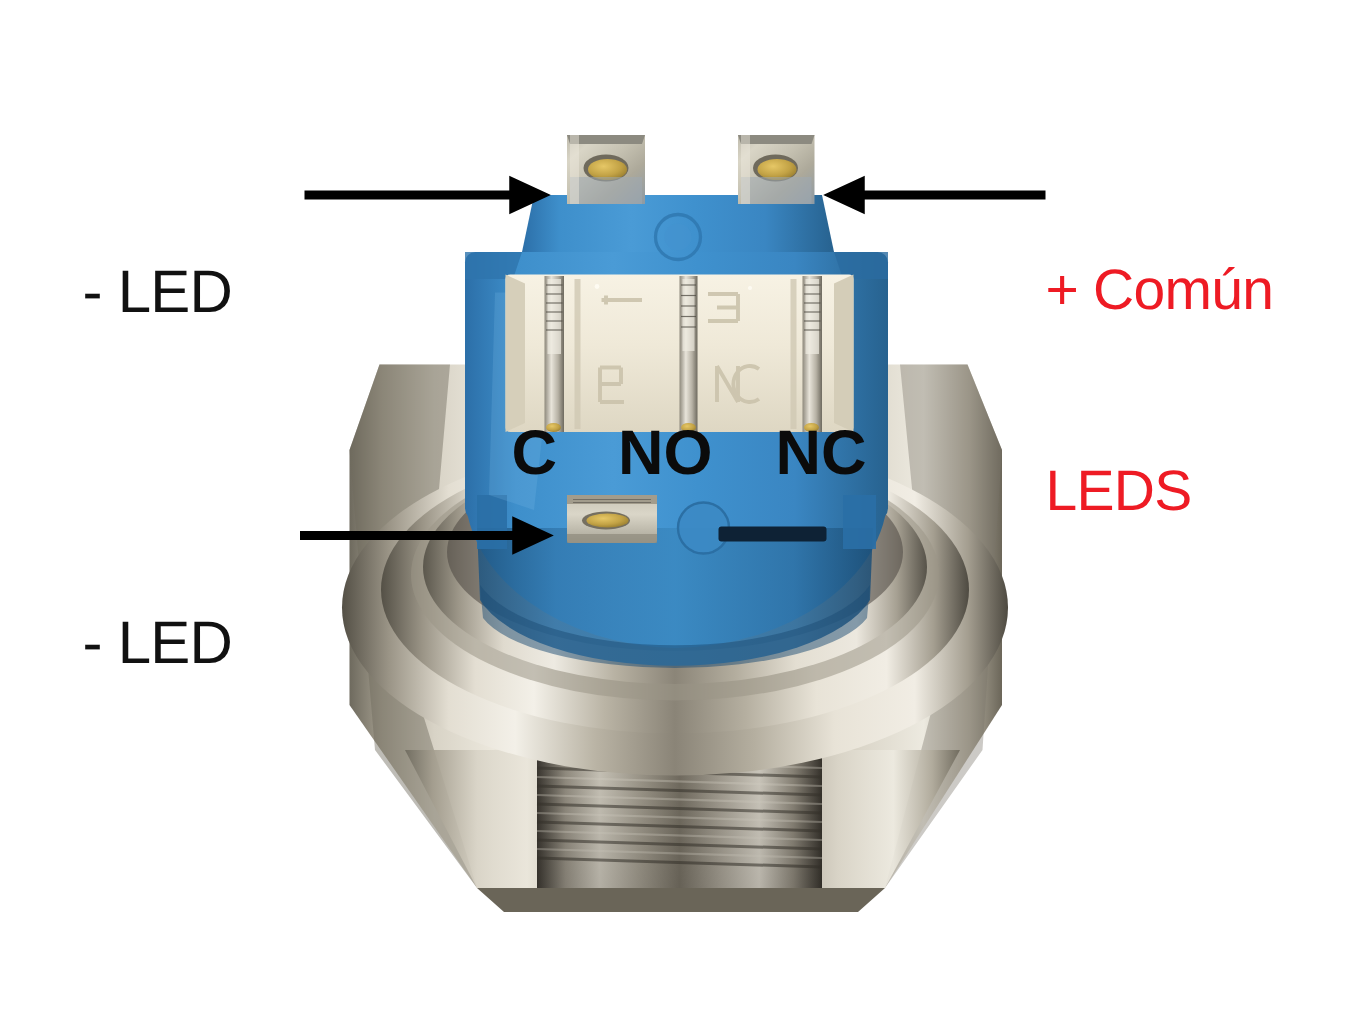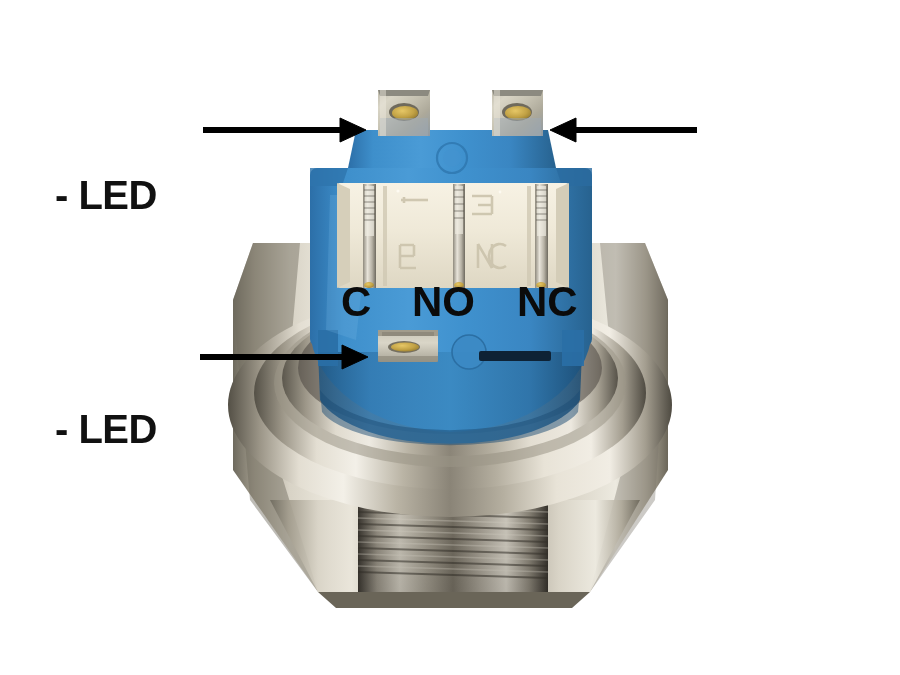--- a/index.html
+++ b/index.html
@@ -11,21 +11,21 @@
     width: 900px; height: 675px;
     position: relative;
     overflow: hidden;
     font-family: "Liberation Sans", sans-serif;
     background: #ffffff;
   }
 
   
   .label-block {
     position: absolute;
-    font-weight: bold;
+    font-weight: normal;
     line-height: 1.18;
     letter-spacing: -0.5px;
     white-space: pre;
     user-select: none;
   }
   #label-led-verde {
     left: 55px; top: 78px;
     font-size: 40px;
     color: #111111;
   }
@@ -352,13 +352,15 @@
 
 <div class="label-block" id="label-led-verde">
   <span class="label-line">- LED</span>
 </div>
 
 <div class="label-block" id="label-led-rojo">
   <span class="label-line">- LED</span>
 </div>
 
 <div class="label-block" id="label-comun-leds">
+  <span class="label-line">+ Común</span>
+  <span class="label-line">LEDS</span>
 </div>
 
 </body></html>

